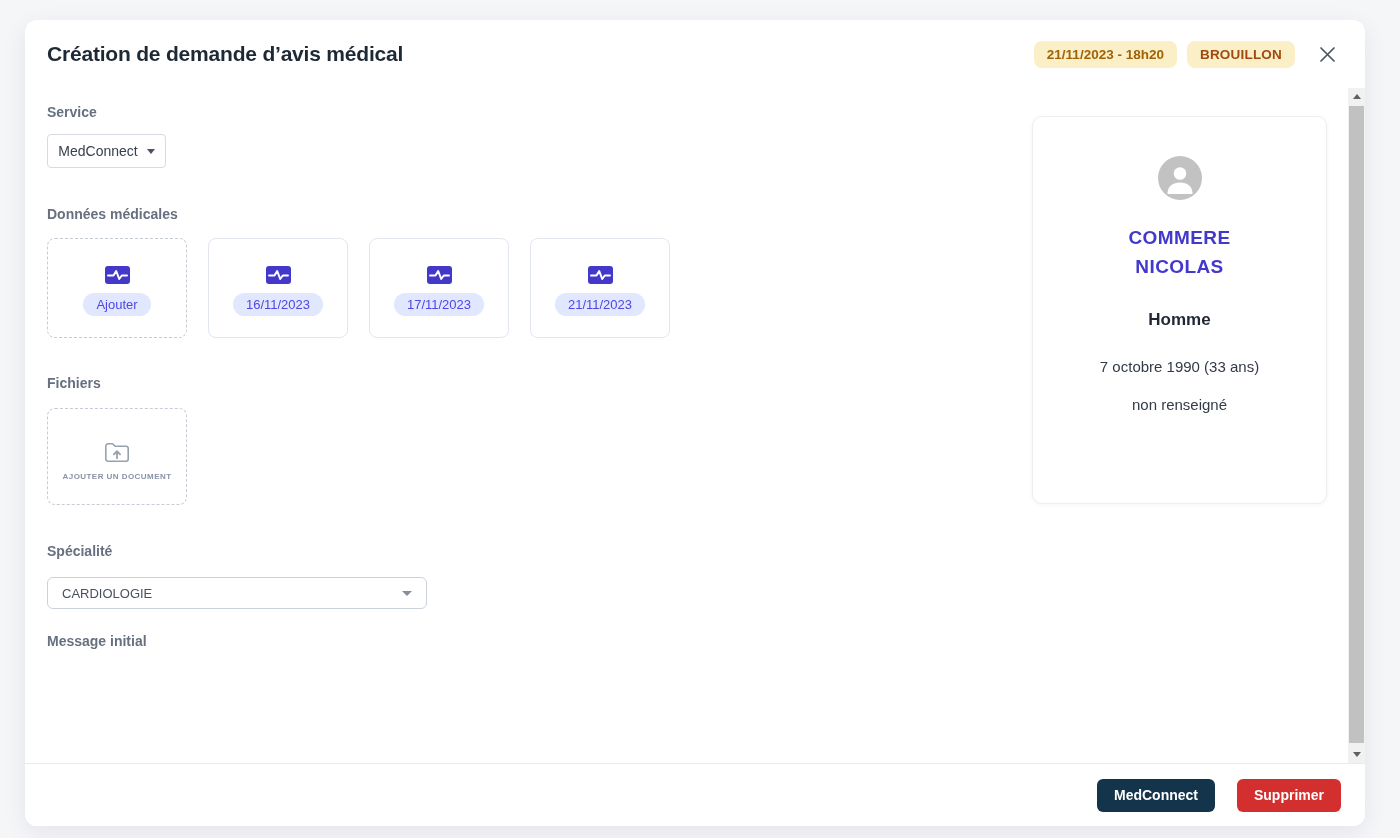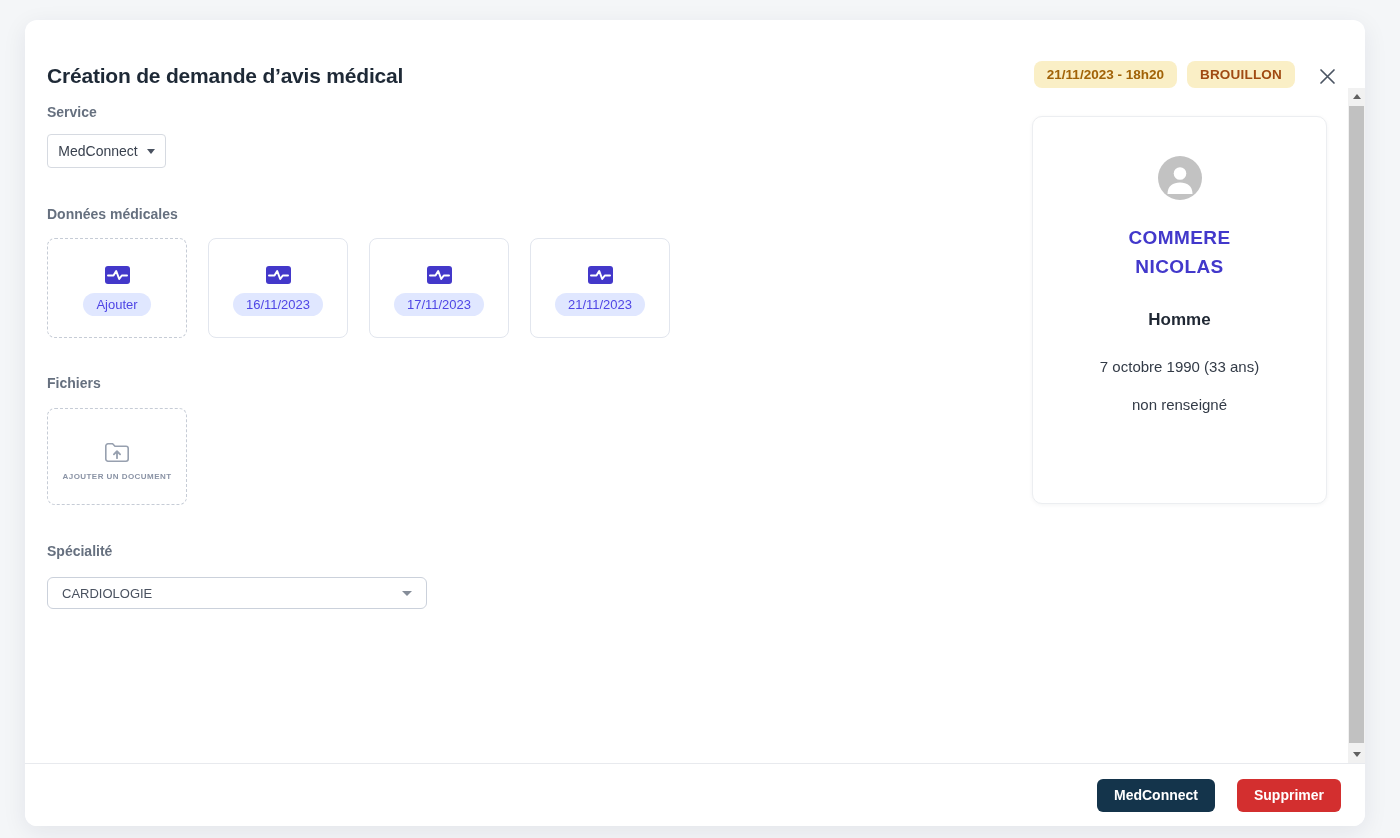--- a/index.html
+++ b/index.html
@@ -8,21 +8,21 @@
 
   .modal {
     position:absolute; left:25px; top:20px; width:1340px; height:806px;
     background:#FFFFFF; border-radius:12px;
     box-shadow:0 6px 24px rgba(20,30,60,0.08);
     display:flex; flex-direction:column;
   }
 
   
   .modal-header {
-    height:68px; flex:0 0 68px; display:flex; align-items:flex-end;
+    height:68px; flex:0 0 68px; display:flex; align-items:center;
     padding:0 26px 0 22px;
   }
   .modal-title {
     flex:1; font-size:21px; font-weight:700; color:#1E2936; letter-spacing:-0.2px;
   }
   .badge {
     background:#FAEFC6; border-radius:8px; padding:6px 13px;
     font-size:13.5px; white-space:nowrap;
   }
   .badge-datetime { color:#A16207; font-weight:600; margin-right:10px; }
@@ -207,20 +207,21 @@
         </span>
         <span class="upload-label">AJOUTER UN DOCUMENT</span>
       </div>
 
       <div class="section-label lbl-spec">Spécialité</div>
       <div class="spec-select">
         <span>CARDIOLOGIE</span>
         <span class="caret-lg"></span>
       </div>
 
+      <div class="section-label lbl-msg">Message initial</div>
 
     </div>
 
     <div class="patient-card">
       <span class="avatar">
         <svg width="44" height="44" viewBox="0 0 44 44">
           <defs>
               <clipPath id="avclip">
                 <circle cx="22" cy="22" r="22"></circle>
               </clipPath>

